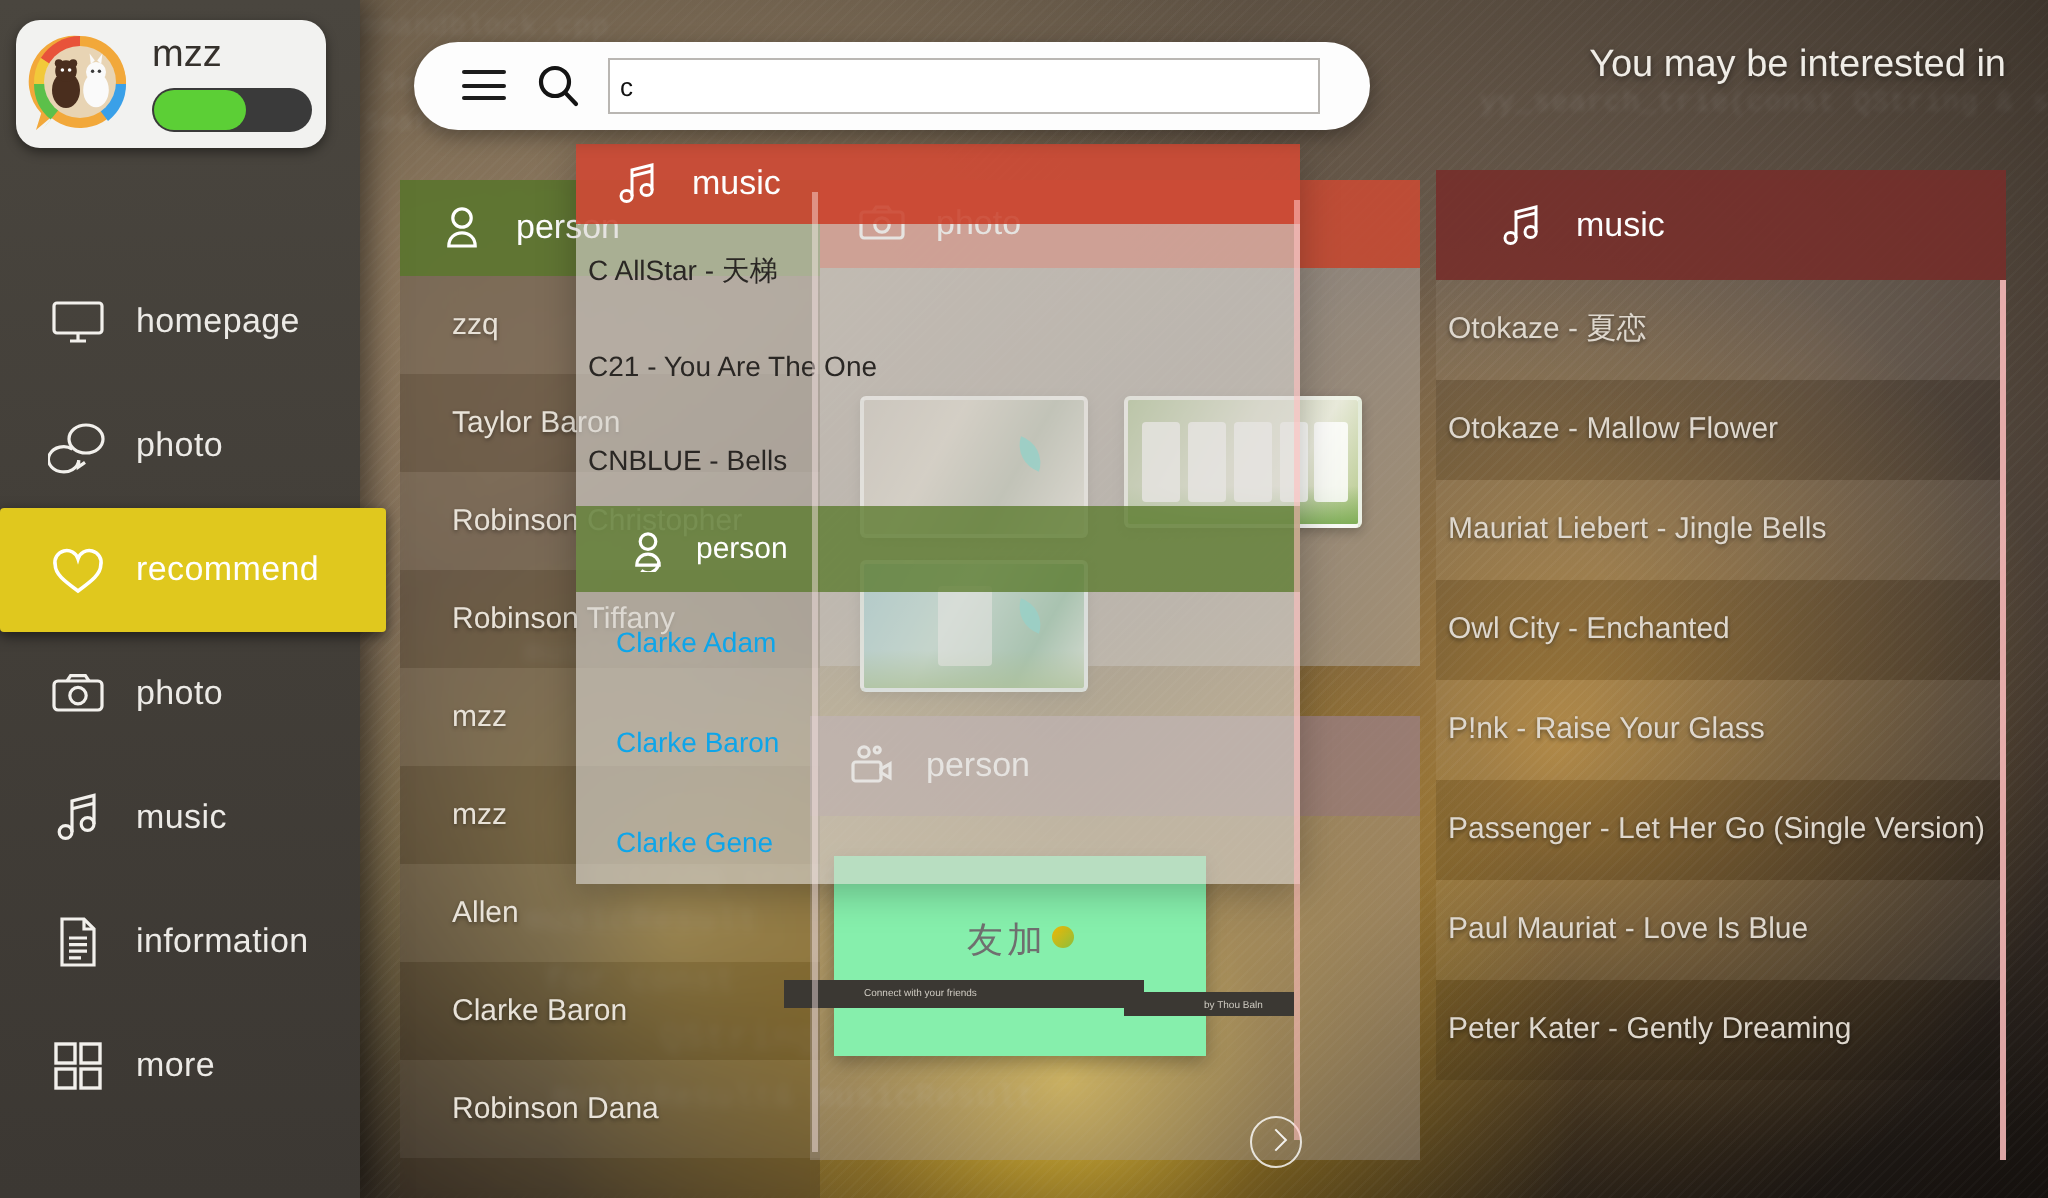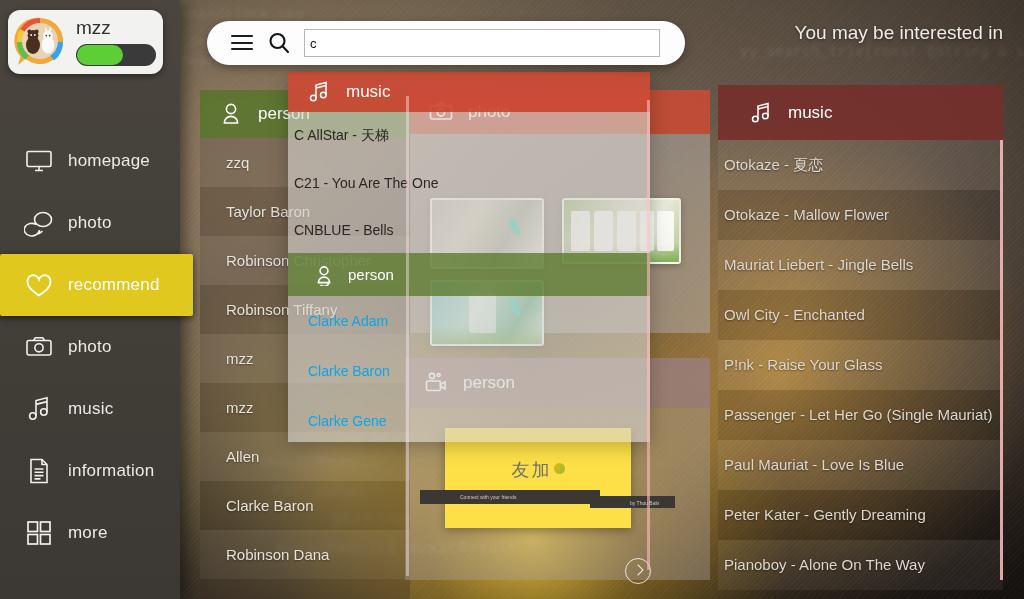--- a/index.html
+++ b/index.html
@@ -136,22 +136,22 @@
   }
 
   
   #video-panel{
     left:405px;top:358px;width:305px;height:222px;
     background:rgba(170,160,160,.40);
   }
   #video-panel .panel-head{background:rgba(150,120,125,.62);height:50px;}
   .video-body{position:relative;height:172px;}
   .video-card{
-    position:absolute;left:40px;top:20px;width:186px;height:100px;
-    background:#fde047;box-shadow:0 3px 9px rgba(0,0,0,.3);
+    position:absolute;left:12px;top:20px;width:186px;height:100px;
+    background:#86efac;box-shadow:0 3px 9px rgba(0,0,0,.3);
   }
   .video-logo{
     position:absolute;left:0;right:0;top:30px;text-align:center;
     font-size:18px;color:#6f6f6f;letter-spacing:2px;
   }
   .video-logo .dot{
     display:inline-block;width:11px;height:11px;border-radius:50%;
     background:linear-gradient(135deg,#f2b705,#8bbf3a);vertical-align:2px;margin-left:2px;
   }
   .video-bar{
@@ -266,24 +266,23 @@
         </svg>
       </span>
       <span class="ttl">music</span>
     </div>
     <div id="rec-rows">
         <div class="rec-row">Otokaze - 夏恋</div>
         <div class="rec-row">Otokaze - Mallow Flower</div>
         <div class="rec-row">Mauriat Liebert - Jingle Bells</div>
         <div class="rec-row">Owl City - Enchanted</div>
         <div class="rec-row">P!nk - Raise Your Glass</div>
-        <div class="rec-row">Passenger - Let Her Go  (Single Mauriat)</div>
+        <div class="rec-row">Passenger - Let Her Go  (Single Version)</div>
         <div class="rec-row">Paul Mauriat - Love Is Blue</div>
         <div class="rec-row">Peter Kater - Gently Dreaming</div>
-        <div class="rec-row">Pianoboy - Alone On The Way</div>
       </div>
   </div>
   <div class="vscroll" style="left:1000px;top:140px;height:440px;"></div>
 
   <div class="panel" id="person-panel">
     <div class="panel-head">
       <span class="ico">
         <svg viewBox="0 0 26 26" width="26" height="26" fill="none" stroke="#fff" stroke-width="1.6">
           <circle cx="13" cy="8" r="4.6"></circle>
             <path d="M6.4 22c0-4 3-6.6 6.6-6.6S19.6 18 19.6 22z"></path>

